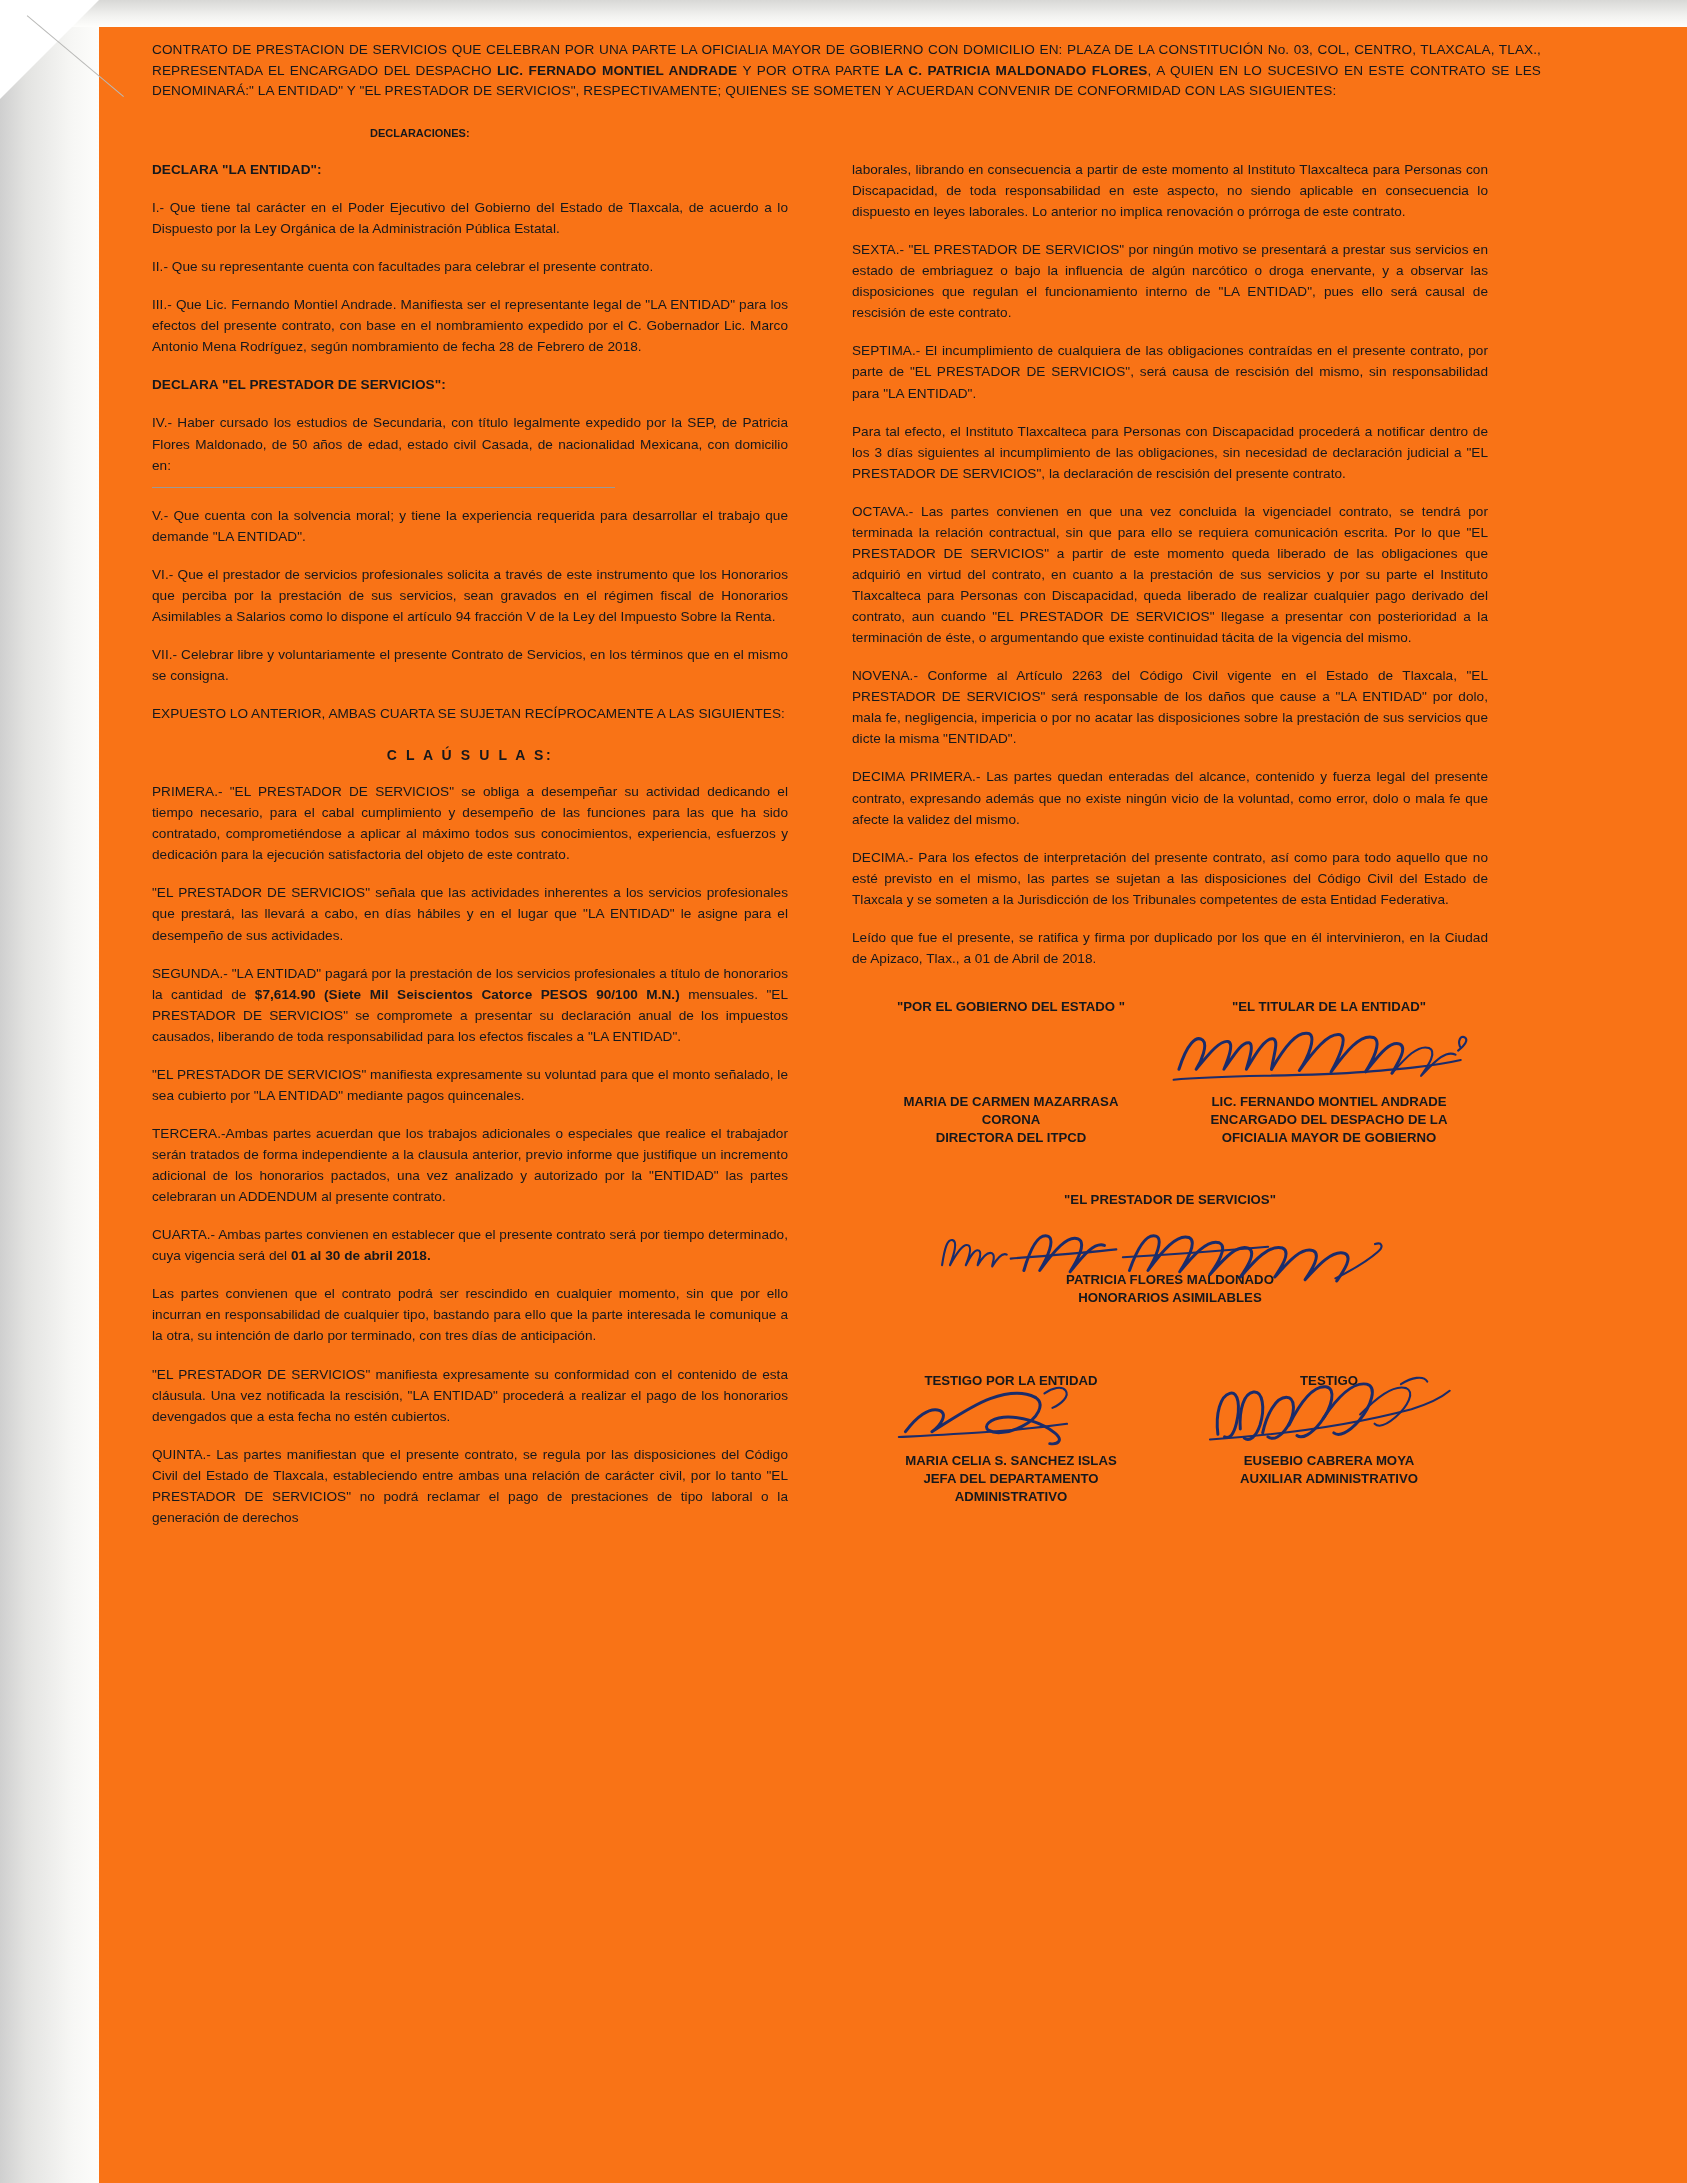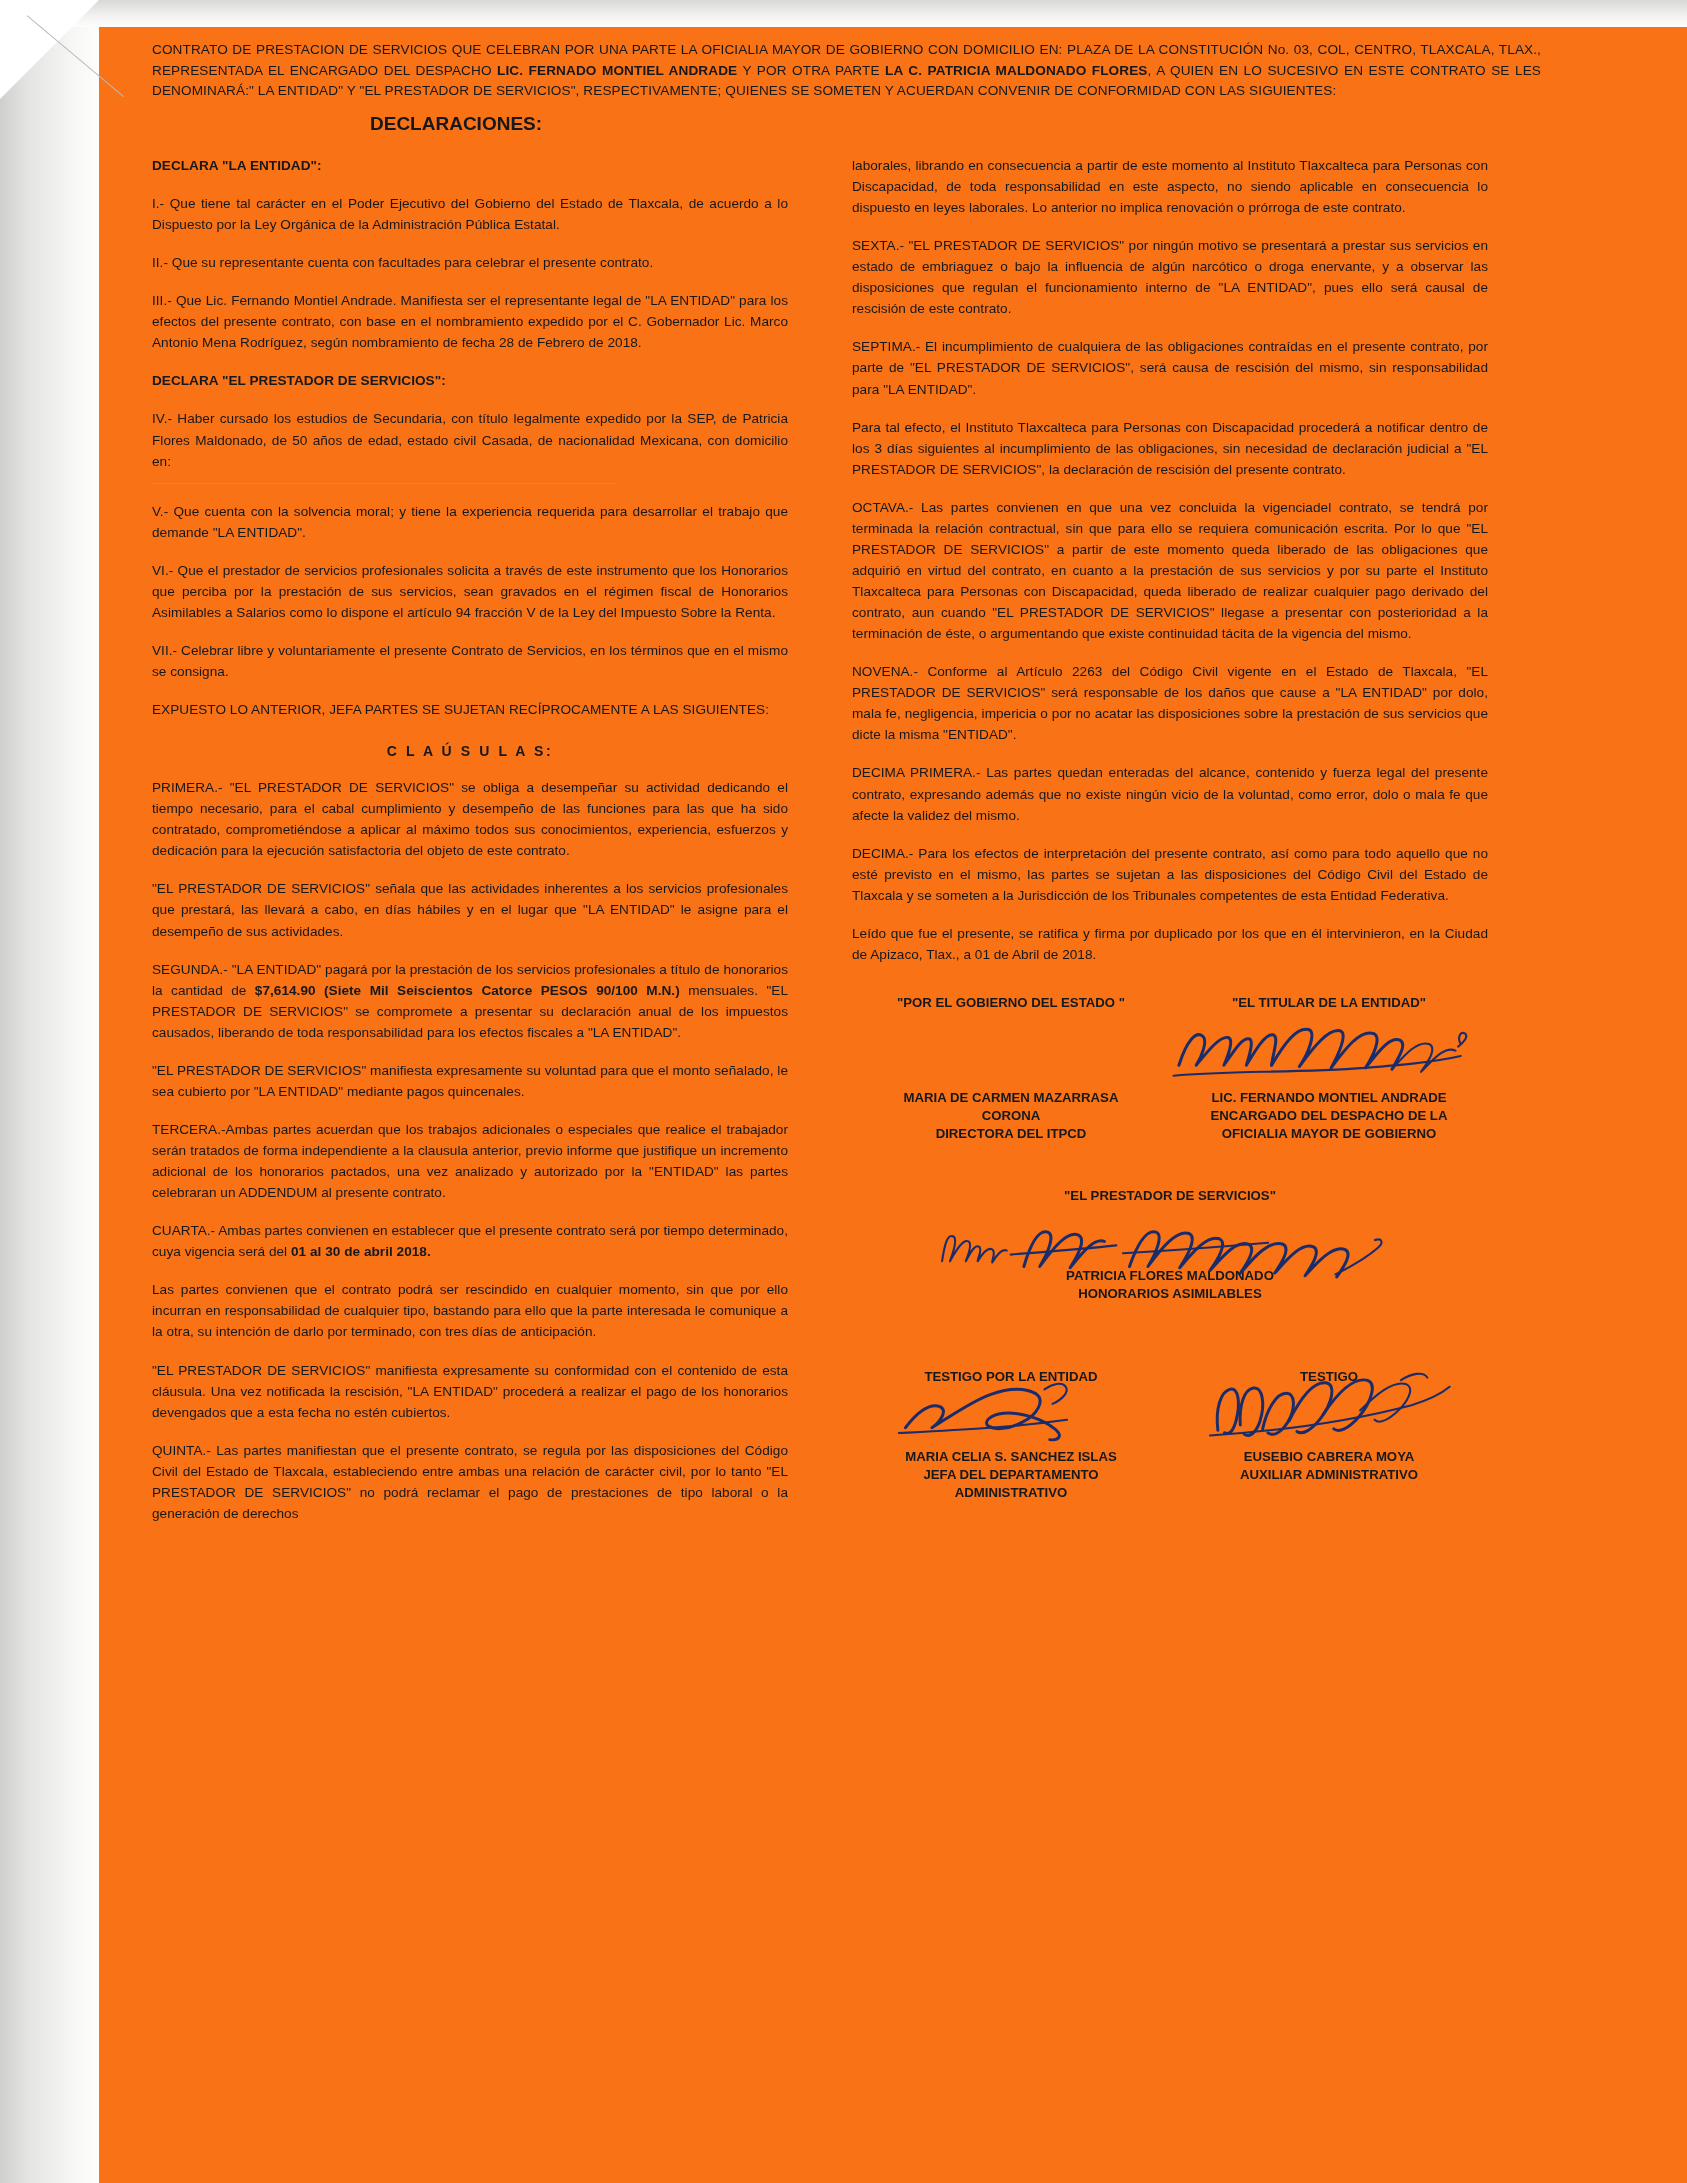--- a/index.html
+++ b/index.html
@@ -34,21 +34,21 @@
   }
   .content {
     position:absolute; left:152px; top:40px; width:1389px;
   }
   .intro {
     font-size:13.6px; line-height:1.52; text-align:justify;
     letter-spacing:0.1px;
   }
   .intro b { font-weight:bold; }
   .declaraciones {
-    margin-top:11px; margin-left:218px; font-size:19px; font-weight:bold;
+    margin-top:25px; margin-left:218px; font-size:11px; font-weight:bold;
   }
   .cols {
     margin-top:20px; display:flex; gap:64px; align-items:flex-start;
   }
   .col { width:636px; }
   p {
     margin:0 0 17px 0;
     font-size:13.6px; line-height:1.55; text-align:justify;
     letter-spacing:0.03px;
   }
@@ -99,21 +99,21 @@
         <p class="bold">DECLARA "LA ENTIDAD":</p>
         <p>I.- Que tiene tal carácter en el Poder Ejecutivo del Gobierno del Estado de Tlaxcala, de acuerdo a lo Dispuesto por la Ley Orgánica de la Administración Pública Estatal.</p>
         <p>II.- Que su representante cuenta con facultades para celebrar el presente contrato.</p>
         <p>III.- Que Lic. Fernando Montiel Andrade. Manifiesta ser el representante  legal de "LA ENTIDAD" para los efectos del presente contrato, con base en el nombramiento expedido por el C. Gobernador Lic. Marco Antonio Mena Rodríguez, según nombramiento de fecha 28 de Febrero de 2018.</p>
         <p class="bold">DECLARA "EL PRESTADOR DE SERVICIOS":</p>
         <p>IV.- Haber cursado los estudios de Secundaria, con título legalmente expedido por la SEP, de Patricia Flores Maldonado, de 50 años de edad, estado civil Casada,  de nacionalidad Mexicana, con domicilio en:</p>
         <div class="underline-blank" style="width:463px;margin:-9.3px 0 17px 0;"></div>
         <p>V.- Que cuenta con la solvencia moral; y tiene la experiencia requerida para desarrollar el trabajo que demande "LA ENTIDAD".</p>
         <p>VI.- Que el prestador de servicios profesionales solicita a través de este instrumento que los Honorarios que perciba por la prestación de sus servicios, sean gravados en el régimen fiscal de Honorarios Asimilables a Salarios como lo dispone el artículo 94 fracción V de la Ley del Impuesto Sobre la Renta.</p>
         <p>VII.- Celebrar libre y voluntariamente el presente Contrato de Servicios, en los términos que en el mismo se consigna.</p>
-        <p>EXPUESTO LO ANTERIOR, JEFA PARTES SE SUJETAN RECÍPROCAMENTE A LAS SIGUIENTES:</p>
+        <p>EXPUESTO LO ANTERIOR, AMBAS CUARTA SE SUJETAN RECÍPROCAMENTE A LAS SIGUIENTES:</p>
 
         <div class="clausulas">C L A Ú S U L A S:</div>
 
         <p>PRIMERA.- "EL PRESTADOR DE SERVICIOS" se obliga a desempeñar su actividad dedicando el tiempo necesario, para el cabal cumplimiento y desempeño de las funciones para las que ha sido contratado, comprometiéndose a aplicar al máximo todos sus conocimientos, experiencia, esfuerzos y dedicación para la ejecución satisfactoria del objeto de este contrato.</p>
         <p>"EL PRESTADOR DE SERVICIOS" señala que las actividades inherentes a los servicios profesionales que prestará, las llevará a cabo, en días hábiles y en el lugar que "LA ENTIDAD" le asigne para el desempeño de sus actividades.</p>
 
         <p>
           <span>SEGUNDA.- "LA ENTIDAD" pagará por la prestación de los servicios profesionales a título de honorarios la cantidad de </span><b>$7,614.90 (Siete Mil Seiscientos Catorce PESOS  90/100 M.N.)</b><span> mensuales. "EL PRESTADOR DE SERVICIOS" se compromete a presentar su declaración anual de los impuestos causados, liberando de toda responsabilidad para los efectos fiscales a "LA ENTIDAD".</span>
         </p>
 

